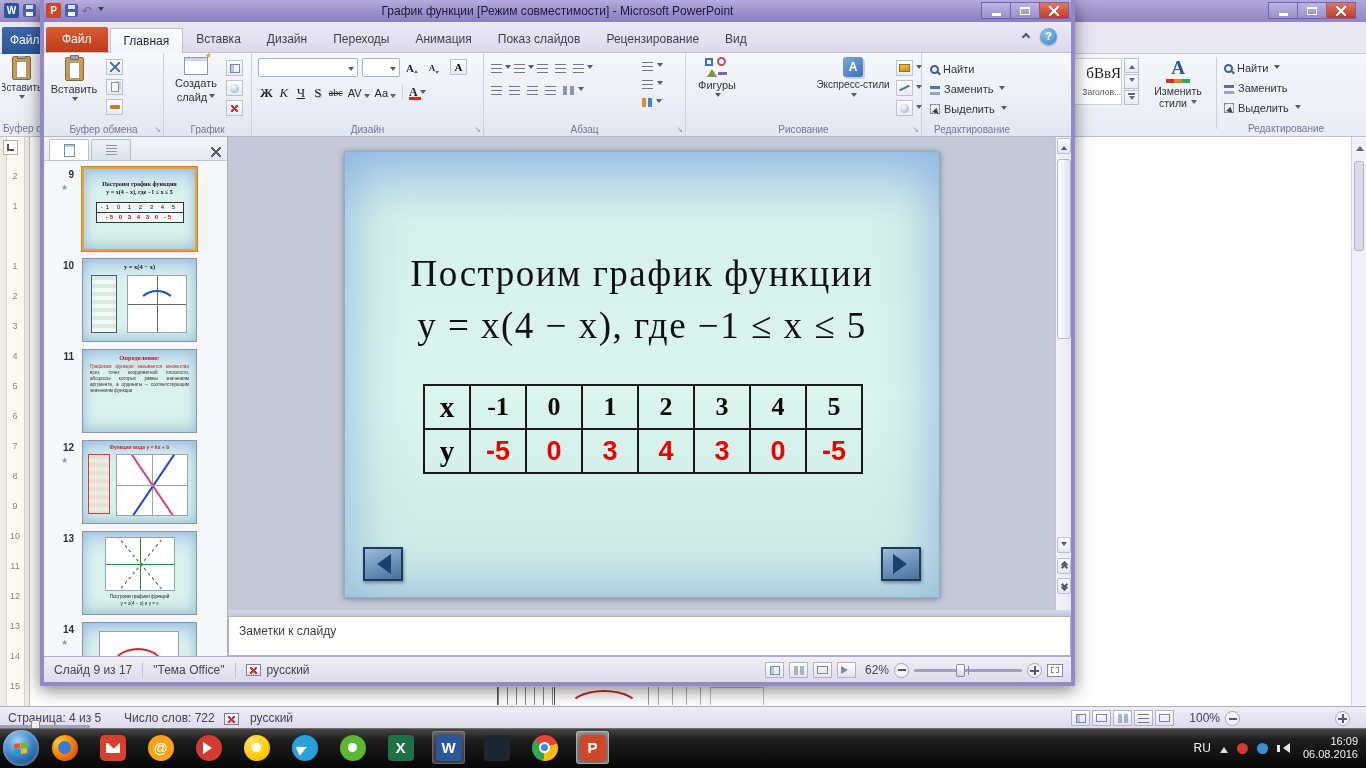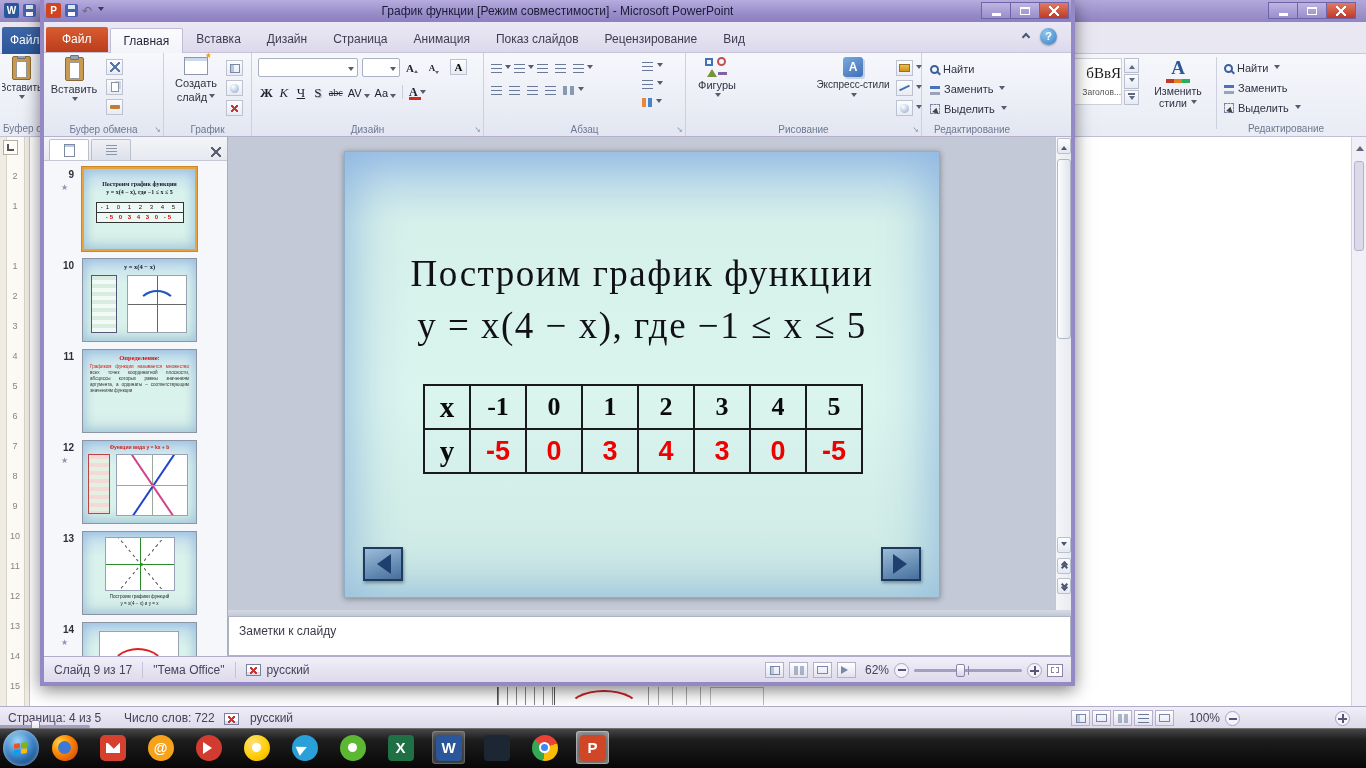--- a/index.html
+++ b/index.html
@@ -437,21 +437,21 @@
             <span class="xmark"></span>
           </span>
       </div>
     </div>
 
     <div class="ab ptabrow">
       <span class="tab-file">Файл</span>
       <span class="ptab on">Главная</span>
       <span class="ptab">Вставка</span>
       <span class="ptab">Дизайн</span>
-      <span class="ptab">Страница</span>
+      <span class="ptab">Переходы</span>
       <span class="ptab">Анимация</span>
       <span class="ptab">Показ слайдов</span>
       <span class="ptab">Рецензирование</span>
       <span class="ptab">Вид</span>
       <span class="ab chv up ribmin"></span>
       <span class="ab helpbtn">?</span>
     </div>
 
     <div class="ab pribbon">
 
@@ -896,15 +896,29 @@
         </span>
       <span class="tic">
           <span class="cir chrome">
             <i class="cc"></i>
           </span>
         </span>
       <span class="tic open active">
           <span class="osq ppticon">P</span>
         </span>
     </div>
+    <div class="ab tray">
+      <span class="tlang">RU</span>
+      <span class="tup"></span>
+      <span class="trdot r"></span>
+      <span class="trdot b"></span>
+      <span class="spk">
+          <i class="spb"></i>
+          <i class="spt"></i>
+        </span>
+      <div class="tclock">
+        <div>16:09</div>
+        <div>06.08.2016</div>
+      </div>
+    </div>
   </div>
 
 </div>
 
 </body></html>

